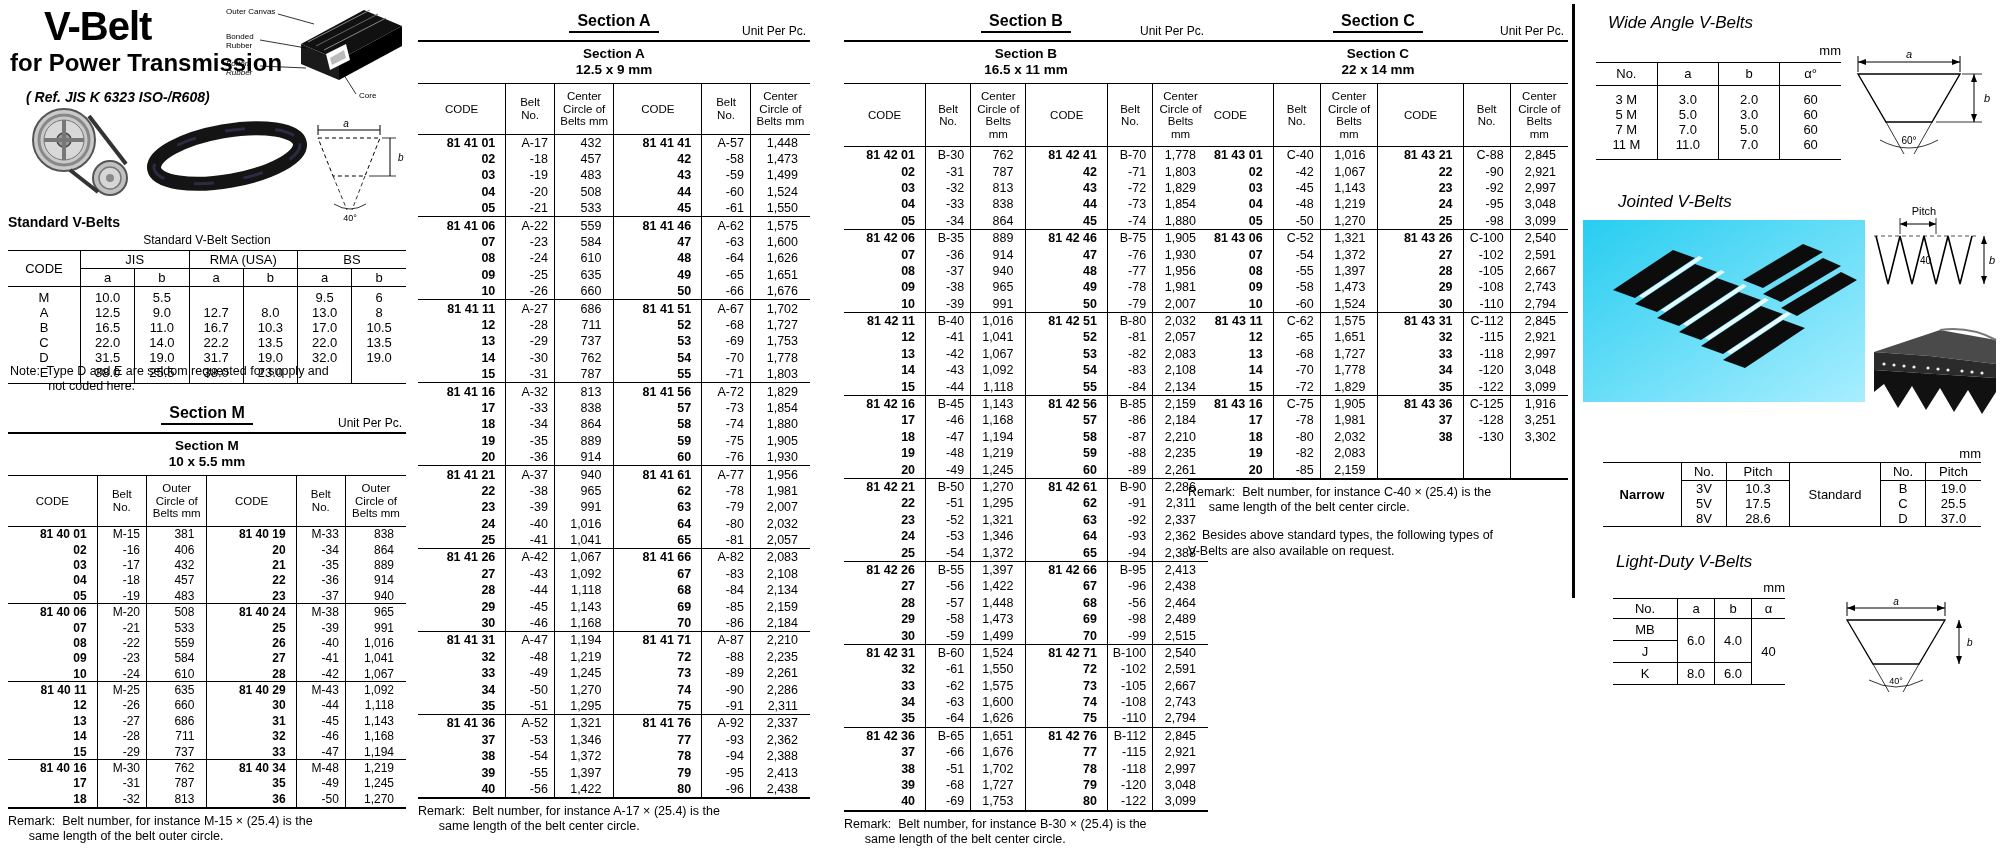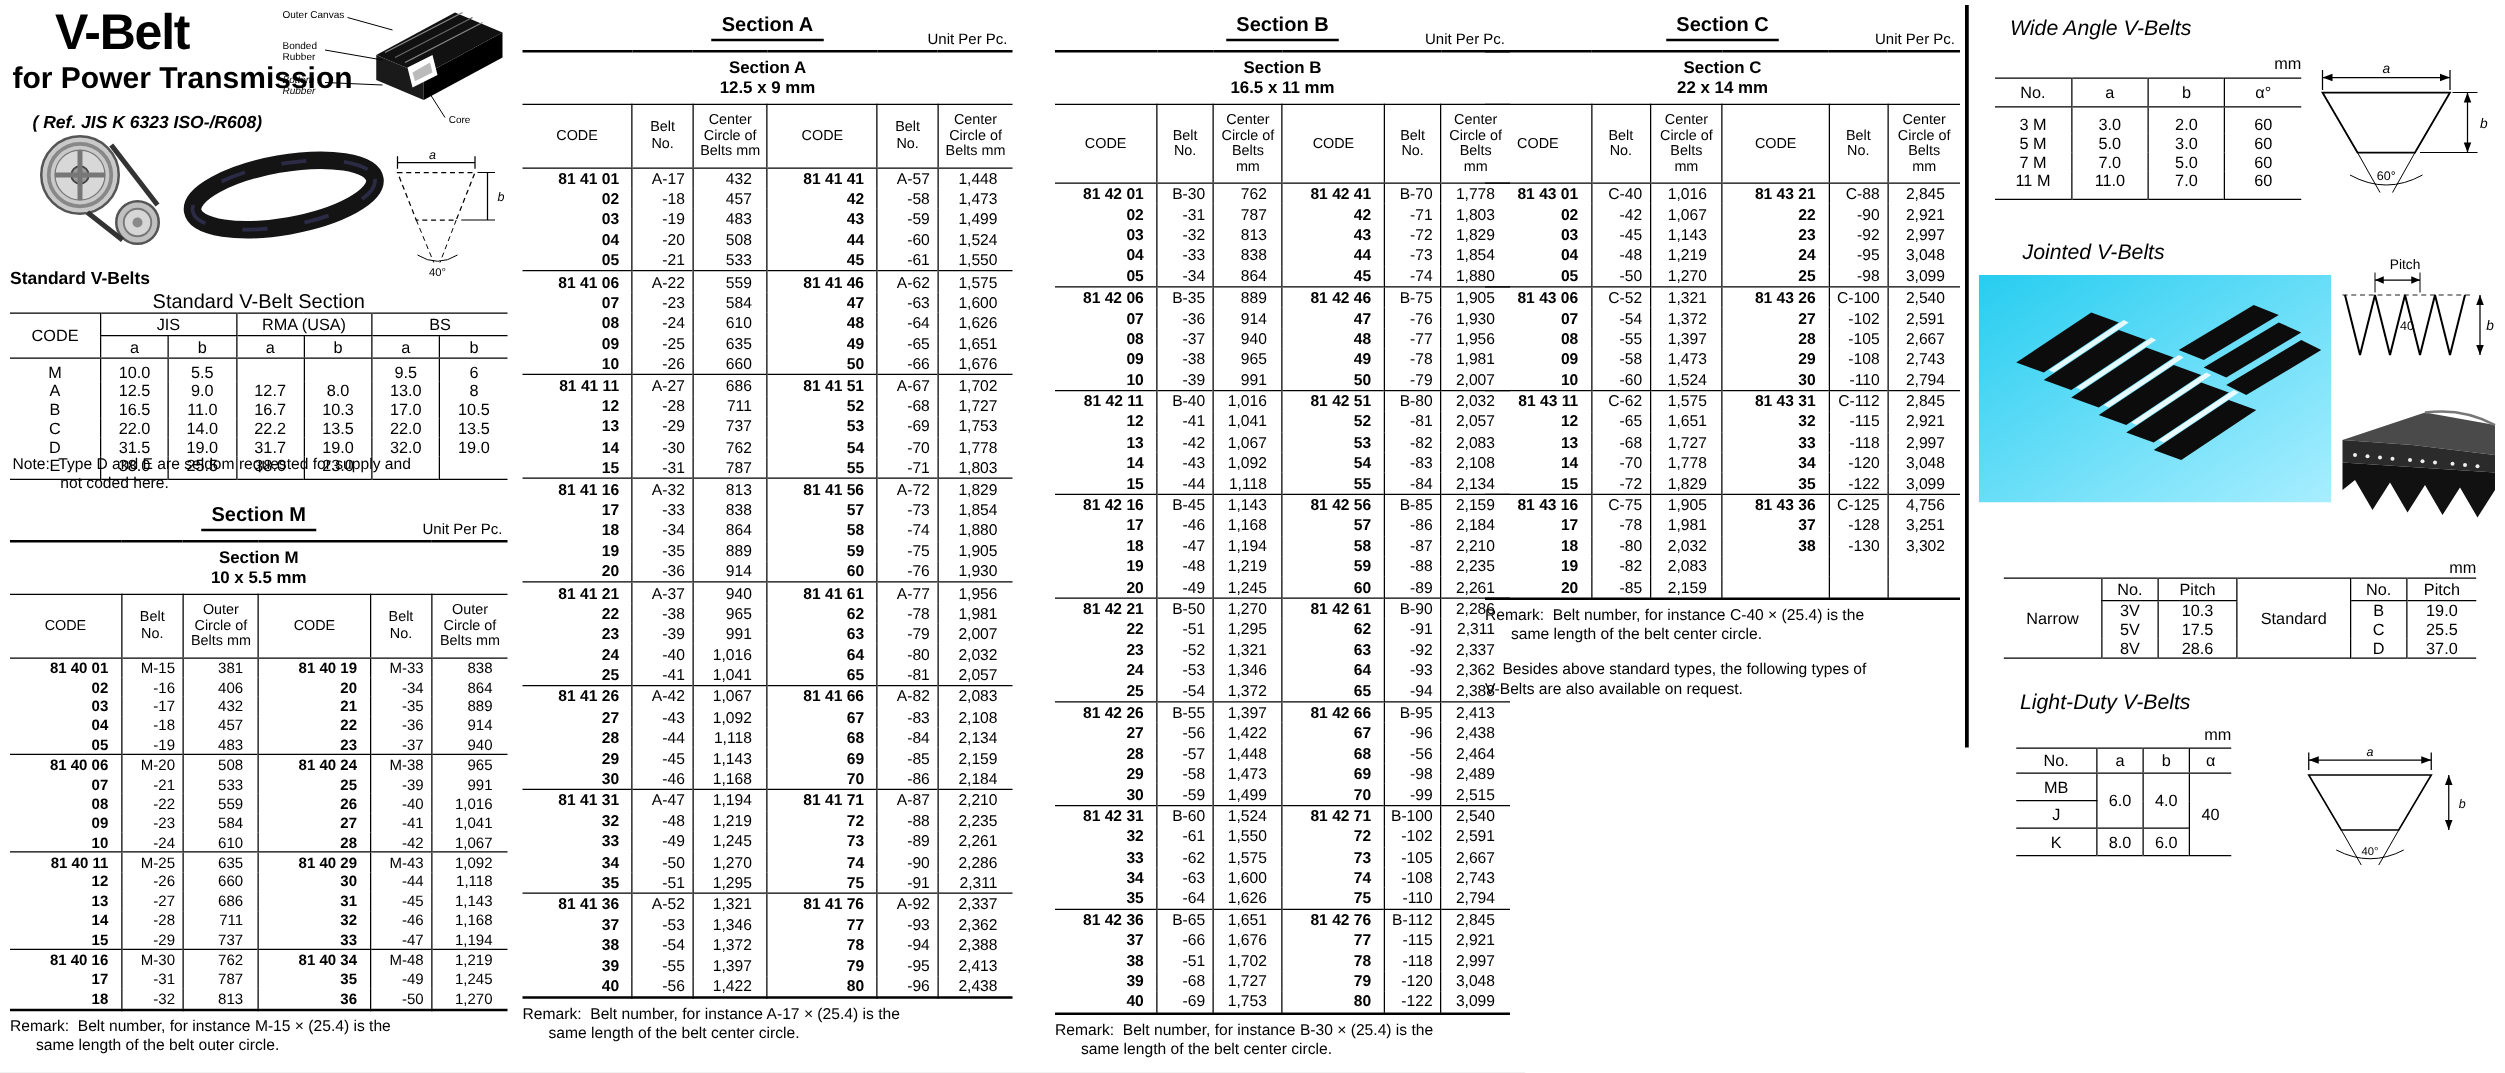--- a/index.html
+++ b/index.html
@@ -8,21 +8,21 @@
   .left-panel{position:absolute;left:8px;top:0;width:398px;height:858px;}
   h1{font-size:40px;font-weight:bold;margin:4px 0 0 36px;letter-spacing:-1px;}
   .h2{font-size:24px;font-weight:bold;margin:0 0 0 2px;}
   .ref{font-size:14px;font-style:italic;font-weight:bold;margin:12px 0 0 18px;}
   .construction{position:absolute;right:0;top:2px;width:180px;height:104px;}
   .clabel{position:absolute;font-size:8px;line-height:8.5px;white-space:pre-line;}
   .vdiag{position:absolute;right:0;top:118px;}
   .pulley{position:absolute;left:18px;top:102px;}
   .beltloop{position:absolute;left:128px;top:112px;}
   .std-heading{position:absolute;left:0;top:214px;font-size:14px;font-weight:bold;}
-  .std-title{position:absolute;left:0;top:233px;width:100%;text-align:center;font-size:16px;}
+  .std-title{position:absolute;left:0;top:233px;width:100%;text-align:center;font-size:12px;}
   .stdtab{position:absolute;left:0;top:250px;width:398px;border-collapse:collapse;table-layout:fixed;border-top:1.5px solid #000;border-bottom:1.5px solid #000;}
   .stdtab th{font-weight:normal;font-size:13px;padding:1px 0;border-left:1px solid #000;text-align:center;}
   .stdtab thead tr:first-child th{border-bottom:1px solid #000;}
   .stdtab thead tr+tr th{border-bottom:1.5px solid #000;}
   .stdtab th.codeH{border-bottom:1.5px solid #000;border-left:none;vertical-align:middle;}
   .stdtab td{font-size:13px;text-align:center;border-left:1px solid #000;height:13.4px;padding:0;}
   .stdtab td:first-child{border-left:none;}
   .stdtab tbody tr:first-child td{padding-top:3px;}
   .stdtab tbody tr:last-child td{padding-bottom:3px;}
   .notetext{position:absolute;left:2px;top:364px;font-size:12.5px;line-height:15px;white-space:pre-wrap;}
@@ -1296,21 +1296,21 @@
             <td class="code">35</td>
             <td class="belt">-122</td>
             <td class="val">3,099</td>
           </tr>
           <tr class="grp">
             <td class="code">81 43 16</td>
             <td class="belt">C-75</td>
             <td class="val">1,905</td>
             <td class="code">81 43 36</td>
             <td class="belt">C-125</td>
-            <td class="val">4,756</td>
+            <td class="val">1,916</td>
           </tr>
           <tr>
             <td class="code">17</td>
             <td class="belt">-78</td>
             <td class="val">1,981</td>
             <td class="code">37</td>
             <td class="belt">-128</td>
             <td class="val">3,251</td>
           </tr>
           <tr>
@@ -1471,21 +1471,21 @@
           <circle cx="102" cy="54" r="1.6"></circle>
         <circle cx="112" cy="55" r="1.6"></circle>
       </g>
       <path d="M70,12 Q100,8 126,22" fill="none" stroke="#777" stroke-width="2"></path>
     </svg>
 
     <div class="mm" style="left:15px;top:446px;width:378px;">mm</div>
     <table class="ptab" id="pitchTab">
       <tbody>
         <tr>
-          <td rowspan="4" class="lbl" style="width:78px;">Narrow</td>
+          <td rowspan="4" class="lbl" style="width:78px;font-weight:bold;">Narrow</td>
           <th style="width:44px;">No.</th>
           <th style="width:62px;">Pitch</th>
           <td rowspan="4" class="lbl" style="width:90px;">Standard</td>
           <th style="width:44px;">No.</th>
           <th>Pitch</th>
         </tr>
       <tr>
             <td>3V</td>
             <td>10.3</td>
             <td>B</td>

